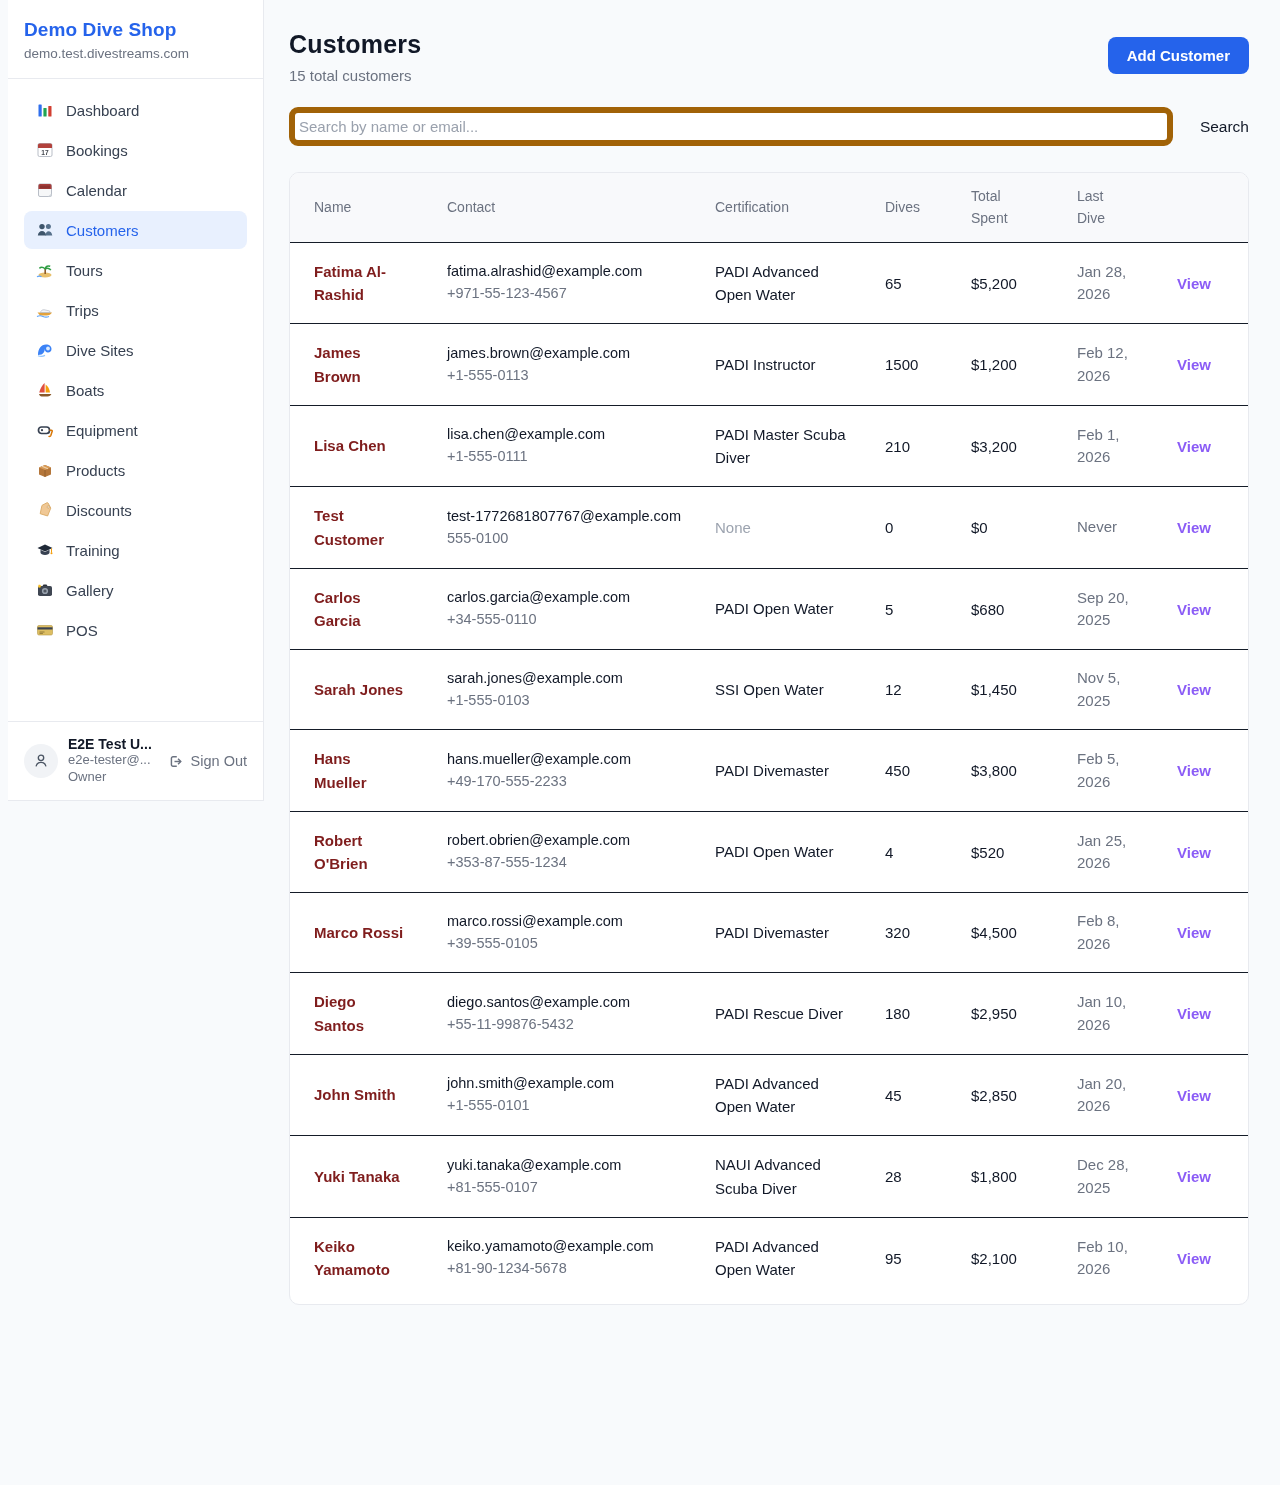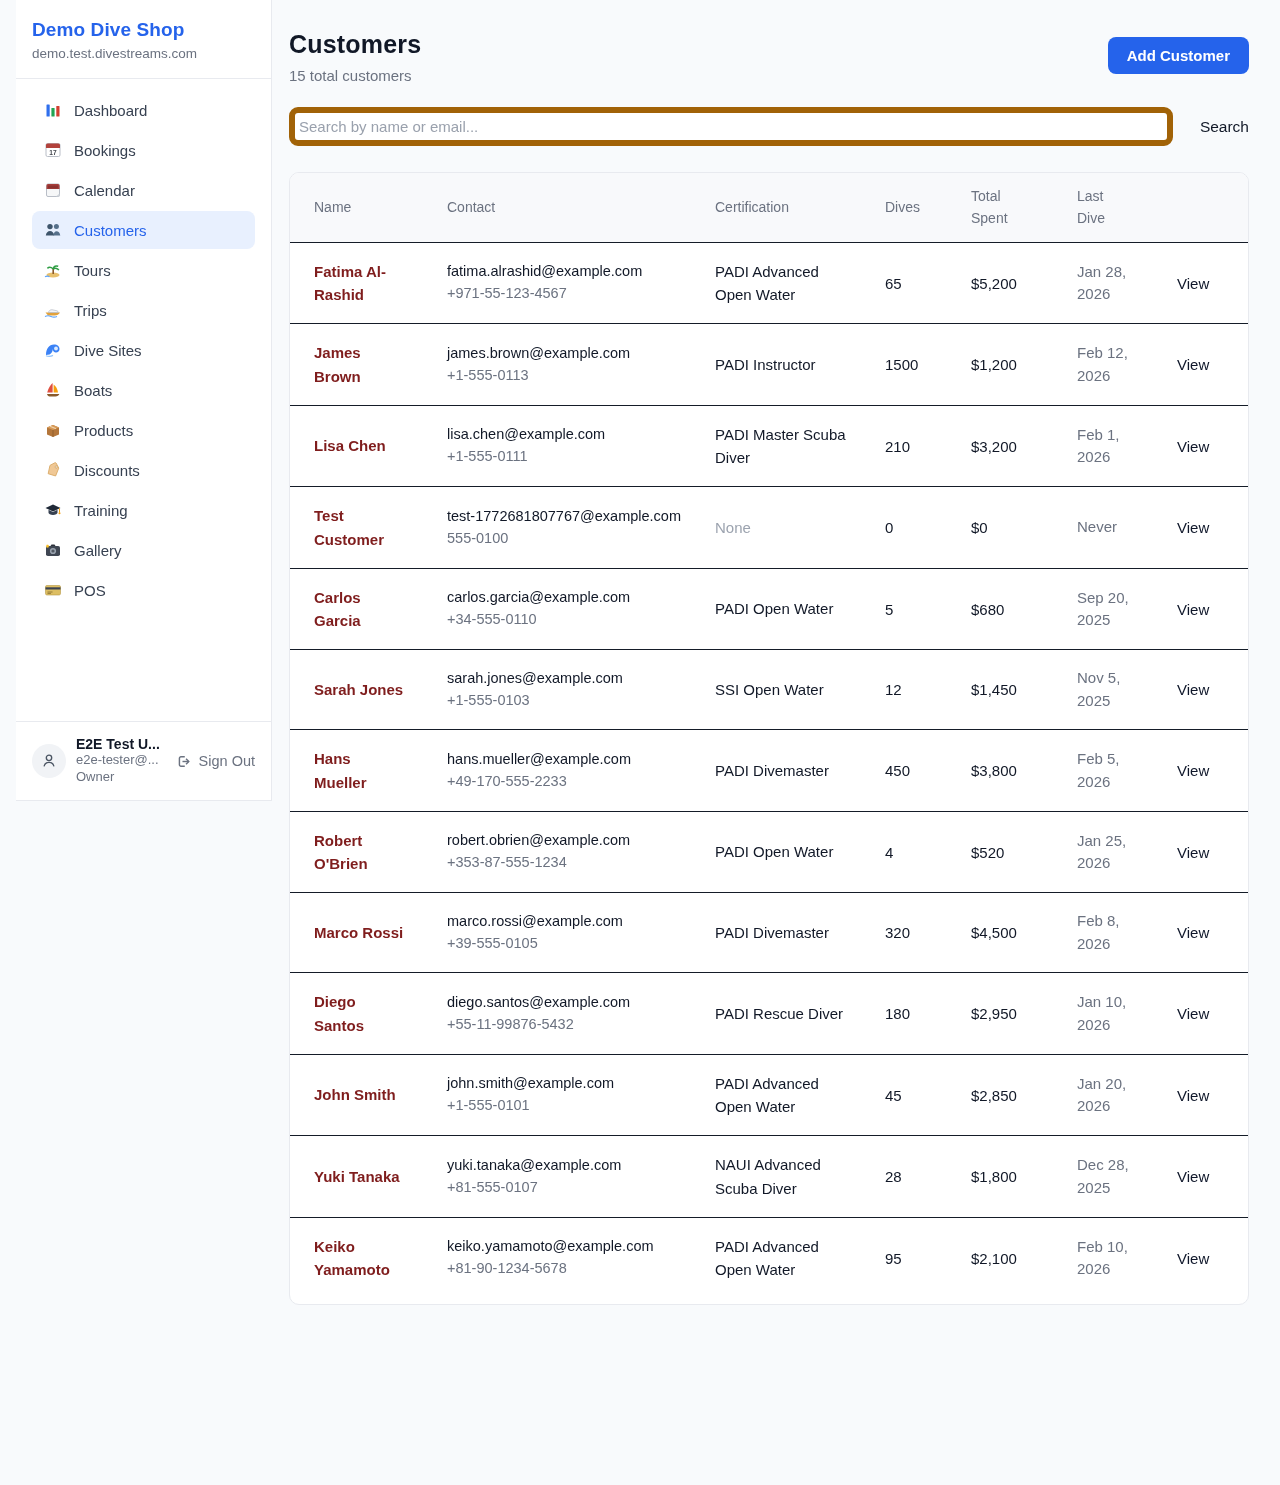--- a/index.html
+++ b/index.html
@@ -1,20 +1,20 @@
 <!DOCTYPE html>
 <html><head>
 <meta charset="utf-8">
 <style>
   * { margin:0; padding:0; box-sizing:border-box; }
   html,body { width:1280px; height:1485px; background:#f8fafc;
     font-family:"Liberation Sans", sans-serif; color:#111827; overflow:hidden; }
 
   
-  .sidebar { position:absolute; left:16px; top:0; width:256px; height:801px;
+  .sidebar { position:absolute; left:8px; top:0; width:256px; height:801px;
     background:#ffffff; border-right:1px solid #e8eaef; border-bottom:1px solid #e8eaef;
     display:flex; flex-direction:column; }
   .sidebar-header { padding:19px 16px 17px 16px; border-bottom:1px solid #e8eaef; }
   .shop-name { color:#2563eb; font-size:19px; font-weight:bold; letter-spacing:.1px; }
   .shop-domain { color:#6b7280; font-size:13.5px; margin-top:5px; }
   .nav { padding:12px 16px; flex:1; }
   .nav-item { display:flex; align-items:center; gap:12px; padding:10px 12px;
     border-radius:8px; margin-bottom:2px; cursor:pointer; text-decoration:none; }
   .nav-item .nav-label { font-size:15px; color:#374151; }
   .nav-item.active { background:#e8f0fe; }
@@ -62,21 +62,21 @@
   tbody td:first-child { padding-left:24px; }
   tbody tr:not(:last-child) td { border-bottom:1px solid #151c28; }
   .name-link { color:#7f1d1d; font-weight:600; text-decoration:none; display:inline-block;
     max-width:90px; line-height:1.55; }
   .email { color:#111827; font-size:14.5px; line-height:1.5; }
   .phone { color:#6b7280; font-size:14.5px; line-height:1.5; }
   .cert { color:#111827; display:inline-block; max-width:135px; line-height:1.55; }
   .cert.muted { color:#9ca3af; }
   .td-dives, .td-spent { color:#111827; }
   .td-date { color:#6b7280; line-height:1.5; }
-  .view-link { color:#0f172a; text-decoration:none; cursor:pointer; }
+  .view-link { color:#8b5cf6; text-decoration:none; cursor:pointer;font-weight:bold; }
 </style>
 </head>
 <body>
 
 <aside class="sidebar">
   <div class="sidebar-header">
     <div class="shop-name">Demo Dive Shop</div>
     <div class="shop-domain">demo.test.divestreams.com</div>
   </div>
   <nav class="nav" id="nav">
@@ -164,20 +164,30 @@
     <span class="nav-icon">
           <svg viewBox="0 0 18 18">
             <path d="M8.6 2v9.5H3.2C4.4 7.4 6.2 4 8.6 2z" fill="#e04f3f"></path>
             <path d="M9.6 3.5c2.4 1.7 3.9 4.6 4.4 8H9.6z" fill="#f59e0b"></path>
             <path d="M3 13h12.4c-.6 1.6-2 2.5-4 2.5H5.6c-1.3 0-2.2-.9-2.6-2.5z" fill="#8a5a2b"></path>
           </svg>
         </span>
     <span class="nav-label">Boats</span>
   </a>
 
+  <a class="nav-item">
+    <span class="nav-icon">
+          <svg viewBox="0 0 18 18">
+            <rect x="2.5" y="6" width="11" height="6.5" rx="3" fill="none" stroke="#374151" stroke-width="1.7"></rect>
+            <path d="M13.5 9.2h2c.6 0 .9.5.7 1.1l-1.4 4.2c-.4 1-1.5 1.2-2.2.5" fill="none" stroke="#d97706" stroke-width="1.5"></path>
+            <circle cx="6" cy="9.2" r="1.1" fill="#374151"></circle>
+          </svg>
+        </span>
+    <span class="nav-label">Equipment</span>
+  </a>
 
   <a class="nav-item">
     <span class="nav-icon">
           <svg viewBox="0 0 18 18">
             <path d="M3 6.5 9 4l6 2.5v7L9 16l-6-2.5z" fill="#b4763a"></path>
             <path d="M3 6.5 9 9l6-2.5L9 4z" fill="#d79a57"></path>
             <path d="M9 9v7" stroke="#8a5a2b" stroke-width=".8"></path>
             <path d="M6 5.2l6 2.5" stroke="#efd3ad" stroke-width="1.1"></path>
           </svg>
         </span>

